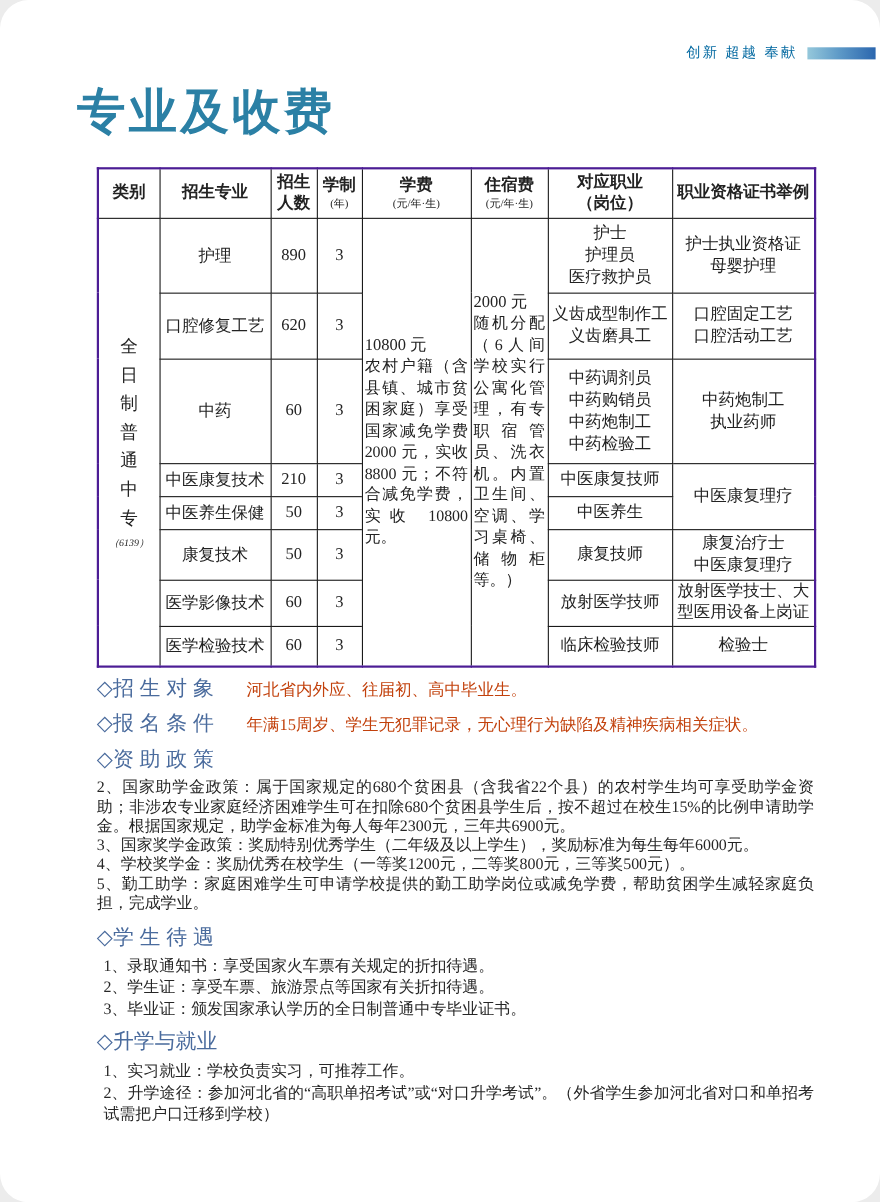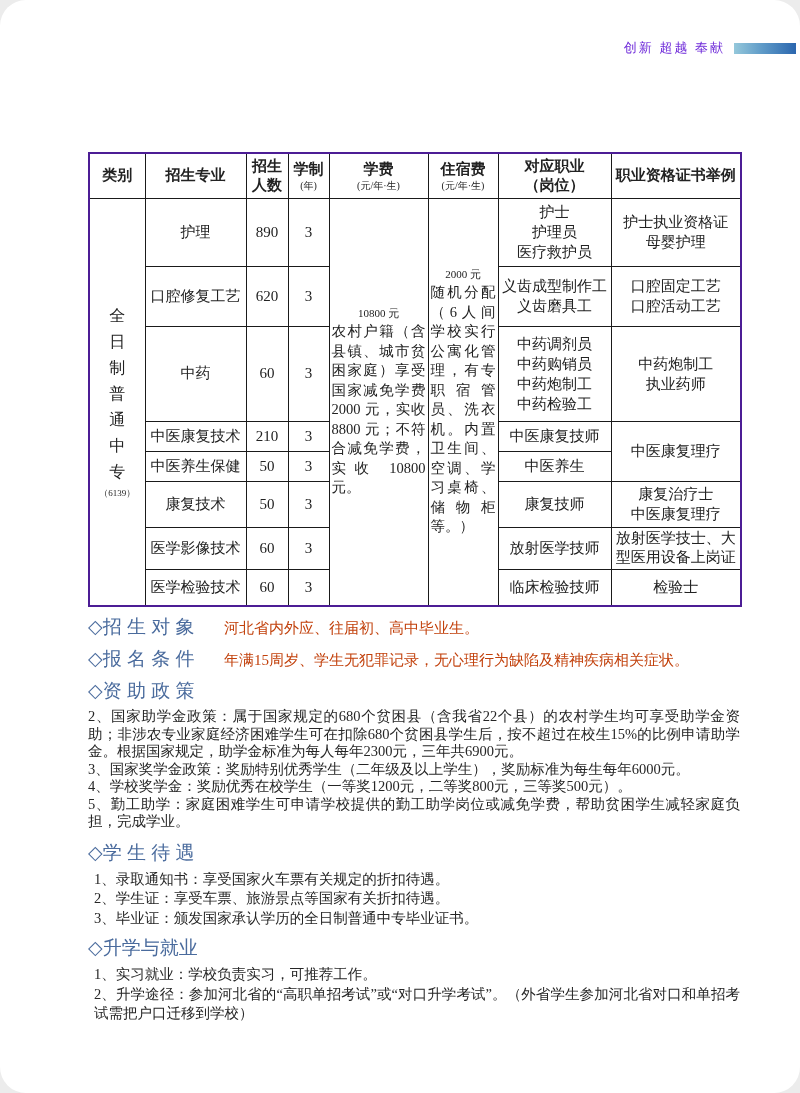--- a/index.html
+++ b/index.html
@@ -3,36 +3,36 @@
 <meta charset="utf-8">
 <style>
   html,body{margin:0;padding:0;background:#ececec;}
   .page{
     position:relative;width:800px;height:1093px;background:#ffffff;
     border-radius:26px;overflow:hidden;margin:0 auto;
     font-family:"Liberation Serif","DejaVu Serif",serif;color:#222;
   }
   
   .motto-row{position:absolute;top:39px;right:4px;display:flex;align-items:center;gap:9px;}
-  .motto{font-family:"Liberation Sans","DejaVu Sans",sans-serif;font-size:13px;color:#6d28d9;letter-spacing:2px;}
+  .motto{font-family:"Liberation Sans","DejaVu Sans",sans-serif;font-size:13px;color:#0369a1;letter-spacing:2px;}
   .motto-bar{width:62px;height:11px;background:linear-gradient(90deg,#95c8db 0%,#5f9bc8 45%,#2b66ae 100%);}
   
   .title{position:absolute;left:70px;top:72px;margin:0;font-size:44px;font-weight:bold;color:#2b80a5;letter-spacing:3px;}
   
   .tbl{position:absolute;left:88px;top:152px;width:652px;border-collapse:collapse;table-layout:fixed;border:2px solid #4c1d95;}
   .tbl th,.tbl td{border:1px solid #1a1a1a;text-align:center;vertical-align:middle;padding:1px 2px;overflow:hidden;}
   .tbl th{font-size:15px;font-weight:600;line-height:19px;}
   .tbl th .sub{font-size:10px;font-weight:normal;line-height:13px;}
   .tbl td{font-size:15px;}
   .pre{white-space:pre-line;line-height:20px;}
   .cat-cell{vertical-align:middle;}
   .cat-text{white-space:pre-line;font-size:16px;line-height:26px;}
-  .cat-code{font-size:9px;margin-top:2px;}
+  .cat-code{font-size:9px;margin-top:2px;font-style:italic;}
   .note-cell{vertical-align:middle;padding:3px 5px;}
-  .amt{text-align:center;font-size:11px;margin-bottom:1px;}
+  .amt{text-align:left;font-size:15px;margin-bottom:1px;}
   .note{text-align:justify;text-justify:inter-ideograph;font-size:14.5px;line-height:19.5px;}
   .hd-row{height:45px;}
   .h68{height:68px;}.h60{height:60px;}.h95{height:95px;}.h30{height:30px;}
   .h46{height:46px;}.h42{height:42px;margin-top:38px;}.h37{height:37px;}
   
   .content{position:absolute;left:88px;top:615px;width:652px;}
   .sec-line{display:flex;align-items:baseline;margin:0 0 7px 0;}
   .sec-head{font-family:"Liberation Sans","DejaVu Sans",sans-serif;font-size:19px;color:#4a6b9d;white-space:pre;min-width:124px;line-height:23px;flex:0 0 auto;}
   .sec-inline{font-size:15px;color:#c2410c;margin-left:12px;line-height:23px;}
   .sec-block{font-family:"Liberation Sans","DejaVu Sans",sans-serif;font-size:19px;color:#4a6b9d;white-space:pre;line-height:23px;margin:0 0 6px 0;}
@@ -44,20 +44,21 @@
 </head>
 <body>
 
 <div class="page">
 
   <div class="motto-row">
     <span class="motto">创新 超越 奉献</span>
     <span class="motto-bar"></span>
   </div>
 
+  <h1 class="title">专业及收费</h1>
 
   <table class="tbl">
     <colgroup>
       <col style="width:56px">
         <col style="width:101px">
         <col style="width:42px">
         <col style="width:41px">
       <col style="width:99px">
         <col style="width:70px">
         <col style="width:113px">

